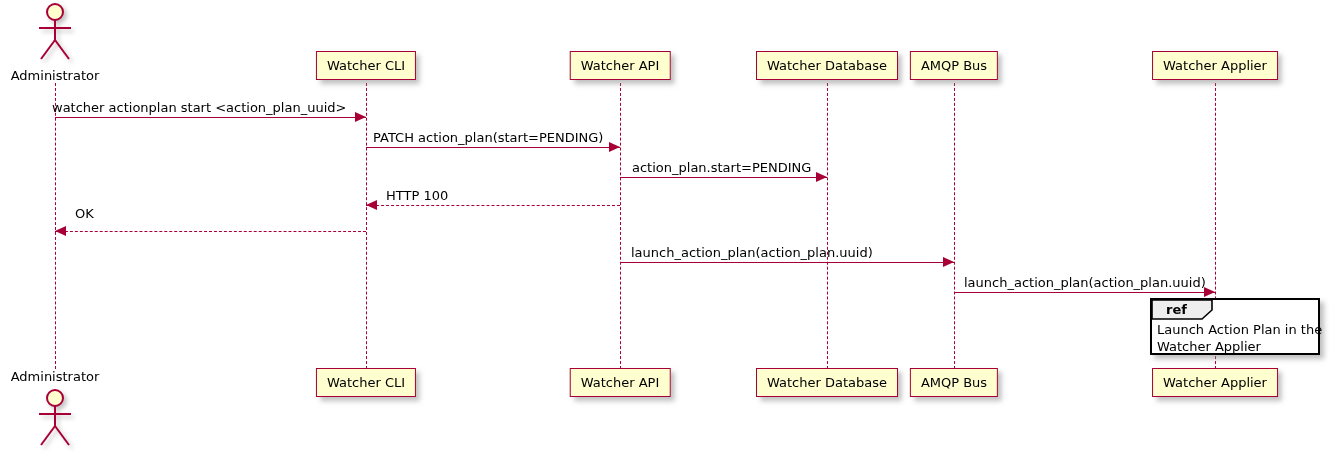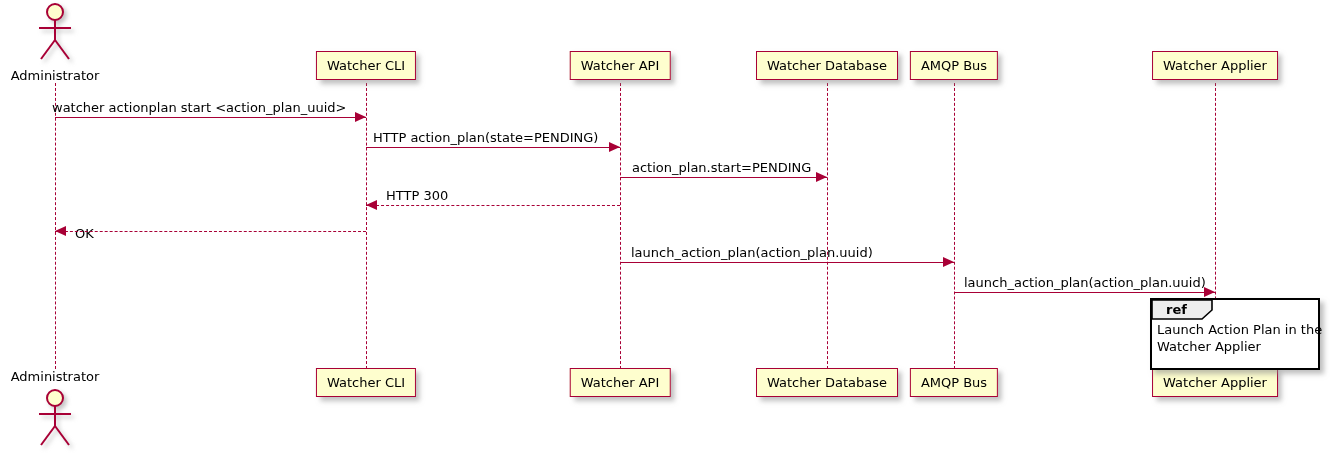--- a/index.html
+++ b/index.html
@@ -47,21 +47,21 @@
     position:absolute; height:0; border-top:1px solid var(--line); z-index:3;
   }
   .msg-line.dashed { border-top-style:dashed; }
   .arrowhead {
     position:absolute; width:0; height:0; z-index:3;
     border-top:5px solid transparent; border-bottom:5px solid transparent;
   }
   .arrowhead.right { border-left:11px solid var(--line); }
   .arrowhead.left  { border-right:11px solid var(--line); }
   .ref-box {
-    position:absolute; left:1150px; top:298px; width:170px; height:72px;
+    position:absolute; left:1150px; top:298px; width:170px; height:57px;
     background:#fff; border:2px solid var(--ref-border);
     box-shadow:4px 4px 5px rgba(140,140,140,.55); z-index:5;padding-left:13px;
   }
   .ref-header { position:absolute; left:-1px; top:-1px; }
   .ref-header path { fill:var(--ref-header-fill); stroke:var(--ref-border); stroke-width:1.6; }
   .ref-header text { font-family:"DejaVu Sans", sans-serif; font-size:13px; font-weight:bold; fill:var(--text); }
   .ref-body { position:absolute; left:5px; top:21px; line-height:17px; font-size:13px; white-space:nowrap; }
 </style>
 </head>
 <body>
@@ -90,39 +90,39 @@
   <div class="pbox" style="left:954px; top:51px">AMQP Bus</div>
   <div class="pbox" style="left:1215px; top:51px">Watcher Applier</div>
 
   <div>
     <div class="msg-label" style="left:52px; top:100px">watcher actionplan start &lt;action_plan_uuid&gt;</div>
     <div class="msg-line" style="left:55px; top:117px; width:311px"></div>
     <div class="arrowhead right" style="left:355px; top:112px"></div>
   </div>
 
   <div>
-    <div class="msg-label" style="left:373px; top:130px">HTTP action_plan(state=PENDING)</div>
+    <div class="msg-label" style="left:373px; top:130px">PATCH action_plan(start=PENDING)</div>
     <div class="msg-line" style="left:366px; top:147px; width:254px"></div>
     <div class="arrowhead right" style="left:609px; top:142px"></div>
   </div>
 
   <div>
     <div class="msg-label" style="left:632px; top:160px">action_plan.start=PENDING</div>
     <div class="msg-line" style="left:620px; top:177px; width:207px"></div>
     <div class="arrowhead right" style="left:816px; top:172px"></div>
   </div>
 
   <div>
-    <div class="msg-label" style="left:386px; top:188px">HTTP 300</div>
+    <div class="msg-label" style="left:386px; top:188px">HTTP 100</div>
     <div class="msg-line dashed" style="left:366px; top:205px; width:254px"></div>
     <div class="arrowhead left" style="left:366px; top:200px"></div>
   </div>
 
   <div>
-    <div class="msg-label" style="left:75px; top:226px">OK</div>
+    <div class="msg-label" style="left:75px; top:206px">OK</div>
     <div class="msg-line dashed" style="left:55px; top:231px; width:311px"></div>
     <div class="arrowhead left" style="left:55px; top:226px"></div>
   </div>
 
   <div>
     <div class="msg-label" style="left:631px; top:245px">launch_action_plan(action_plan.uuid)</div>
     <div class="msg-line" style="left:620px; top:262px; width:334px"></div>
     <div class="arrowhead right" style="left:943px; top:257px"></div>
   </div>
 

